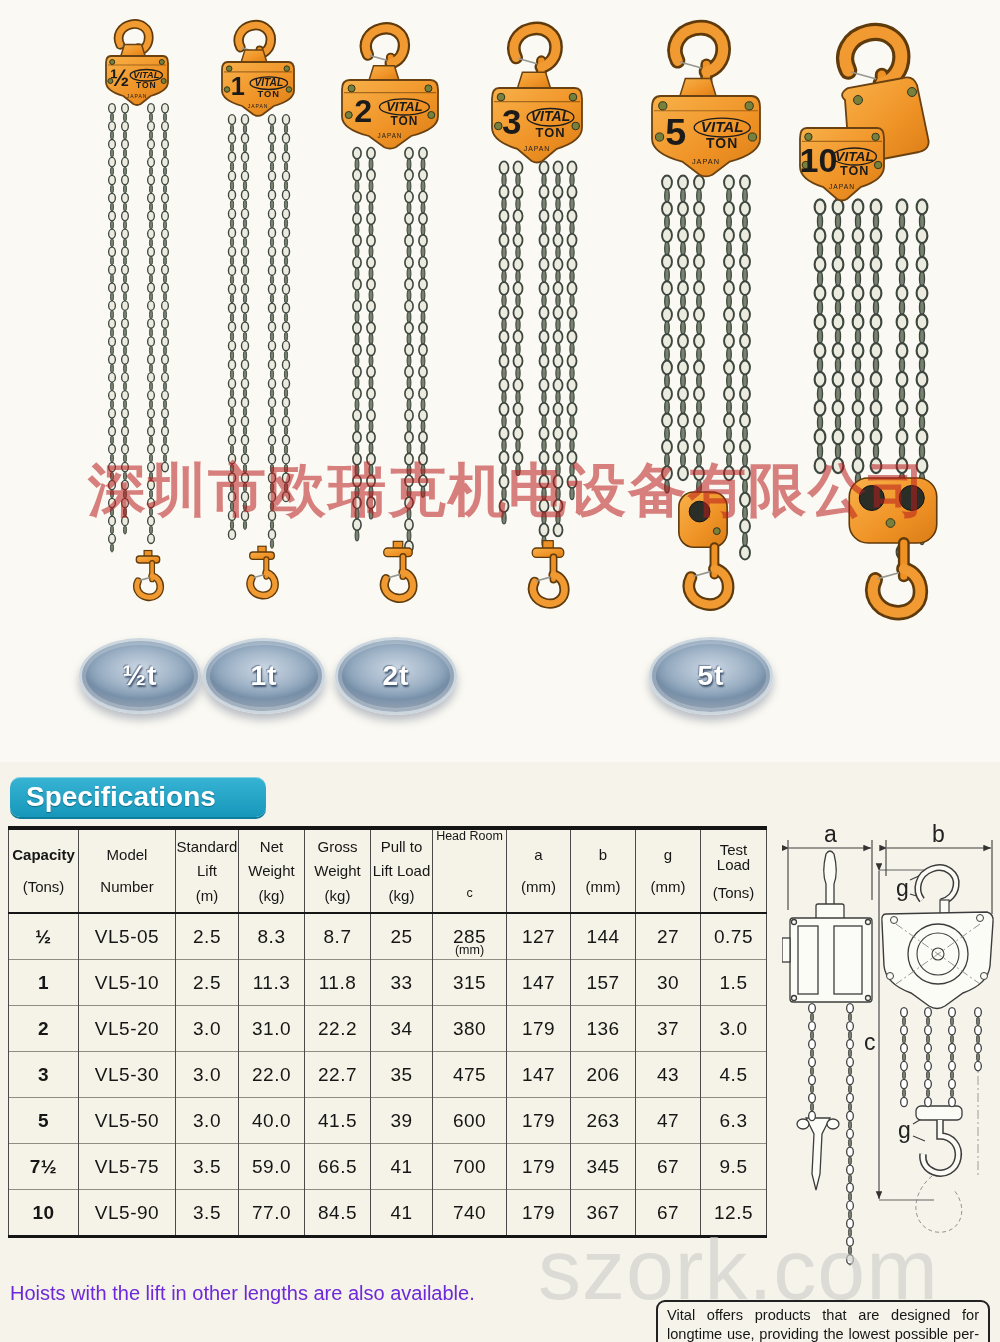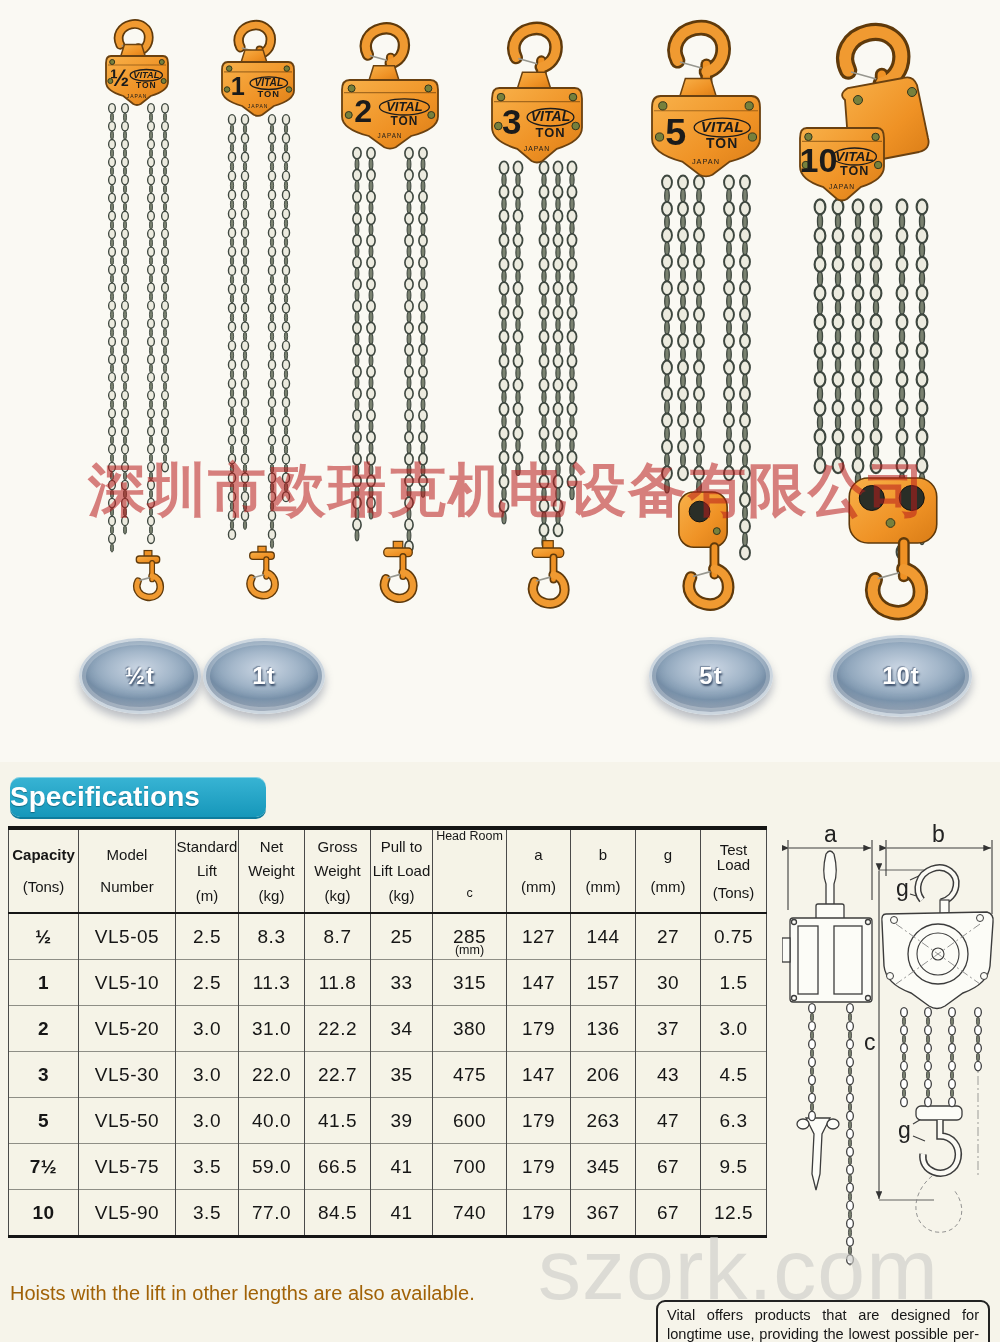--- a/index.html
+++ b/index.html
@@ -5,45 +5,45 @@
   html,body{margin:0;padding:0;}
   .page{position:relative;width:1000px;height:1342px;overflow:hidden;
     background:#f6f4ea;font-family:"Liberation Sans",sans-serif;color:#161616;}
   .photo-band{position:absolute;left:0;top:0;width:1000px;height:762px;background:#faf9f3;}
   svg text{font-family:"Liberation Sans",sans-serif;}
   
   .badge{position:absolute;border-radius:50%;display:flex;align-items:center;justify-content:center;
     background:radial-gradient(ellipse 62% 55% at 50% 40%, #ccd7e4 0%, #a4b7ca 45%, #8099b1 78%, #b3c1cf 100%);
     border:3px solid #ccd6df;
     box-shadow:inset 0 0 0 4px rgba(255,255,255,.22), inset 0 -8px 12px rgba(55,75,105,.38), 0 6px 8px rgba(110,120,140,.45);
-    color:#fff;font-weight:bold;font-size:24px;letter-spacing:1px;
+    color:#fff;font-weight:bold;font-size:28px;letter-spacing:1px;
     text-shadow:1px 2px 2px rgba(35,55,85,.85), -1px -1px 1px rgba(35,55,85,.45);}
   
   .wm-center{position:absolute;left:88px;top:452px;width:860px;font-size:58px;letter-spacing:2px;
     color:#b91c1c;opacity:.55;white-space:nowrap;z-index:5;pointer-events:none;font-weight:bold;}
   .wm-bottom{position:absolute;left:538px;top:1220px;font-size:86px;letter-spacing:1px;font-weight:500;
     color:#cfcfca;opacity:.65;z-index:5;pointer-events:none;}
   
   .spec-badge{position:absolute;left:10px;top:777px;width:256px;height:40px;border-radius:10px;
     background:linear-gradient(#38b4d4,#1697ba);box-shadow:0 2px 0 #0e7c9d, inset 0 1px 0 rgba(255,255,255,.4);
-    color:#fff;font-weight:bold;font-size:28px;line-height:40px;box-sizing:border-box;
+    color:#fff;font-weight:bold;font-size:28px;line-height:40px;padding-left:16px;box-sizing:border-box;
     text-shadow:0 1px 1px rgba(0,60,80,.5);}
   .spec-table-wrap{position:absolute;left:8px;top:826px;}
   table.spec{border-collapse:collapse;table-layout:fixed;width:758px;background:#f5f3e7;
     border-top:4px solid #151515;border-bottom:3px solid #151515;}
   table.spec th,table.spec td{border-left:1.2px solid #4a4a4a;border-right:1.2px solid #4a4a4a;
     padding:0;text-align:center;vertical-align:middle;}
   table.spec thead th{height:82px;border-bottom:2.5px solid #151515;font-weight:normal;}
   table.spec tbody td{height:45px;border-top:1px solid #8e8e86;font-size:19px;letter-spacing:.5px;}
   table.spec tbody td.cap{font-weight:bold;}
   .hlines{display:flex;flex-direction:column;justify-content:space-evenly;height:82px;font-size:15px;line-height:1.05;}
   .hlines.small{font-size:12.5px;gap:44px;}
   .hlines .hb{font-weight:bold;}
   
-  .notes{position:absolute;left:10px;top:1280px;font-size:20px;line-height:26px;color:#a16207;z-index:4;}
+  .notes{position:absolute;left:10px;top:1280px;font-size:20px;line-height:26px;color:#6d28d9;z-index:4;}
   .vital-box{position:absolute;left:656px;top:1300px;width:334px;border:2px solid #222;border-radius:9px;
     padding:4px 9px;font-size:14.6px;line-height:1.3;text-align:justify;z-index:6;background:rgba(246,244,234,.55);box-sizing:border-box;}
   .diagram{position:absolute;left:782px;top:818px;z-index:2;}
 </style>
 </head>
 <body>
 
 <div class="page">
   <div class="photo-band"></div>
 
@@ -1114,22 +1114,22 @@
         <path d="M 7,12 L 7,40" transform="translate(895.5,590.5) scale(1.1875,-1.1875)" stroke="#ef9225" stroke-width="6" fill="none" stroke-linecap="round"></path>
         <path d="M -17,9 C -23,-3 -16,-15 -3,-18 C 10,-21 21,-13 21,-1 C 21,9 15,16 7,18" transform="translate(895.5,590.5) scale(1.1875,-1.1875)" stroke="#f09a31" stroke-width="8.5" fill="none" stroke-linecap="round"></path>
         <line x1="877.6875" y1="578.625" x2="899.0625" y2="572.6875" stroke="#97978f" stroke-width="1.6"></line>
       </g>
     </svg>
 
   <div class="wm-center">深圳市欧瑞克机电设备有限公司</div>
 
   <div class="badge" style="left:79px;top:638px;width:116px;height:70px">½t</div>
   <div class="badge" style="left:203px;top:638px;width:116px;height:70px">1t</div>
+  <div class="badge" style="left:335px;top:637px;width:116px;height:72px">2t</div>
   <div class="badge" style="left:649px;top:637px;width:118px;height:72px">5t</div>
-  <div class="badge" style="left:830px;top:635px;width:136px;height:76px">10t</div>
 
   <div class="spec-badge">Specifications</div>
 
   <div class="spec-table-wrap">
     <table class="spec">
       <colgroup id="spec-cols">
           <col style="width: 70px;">
           <col style="width: 97px;">
           <col style="width: 63px;">
           <col style="width: 66px;">

